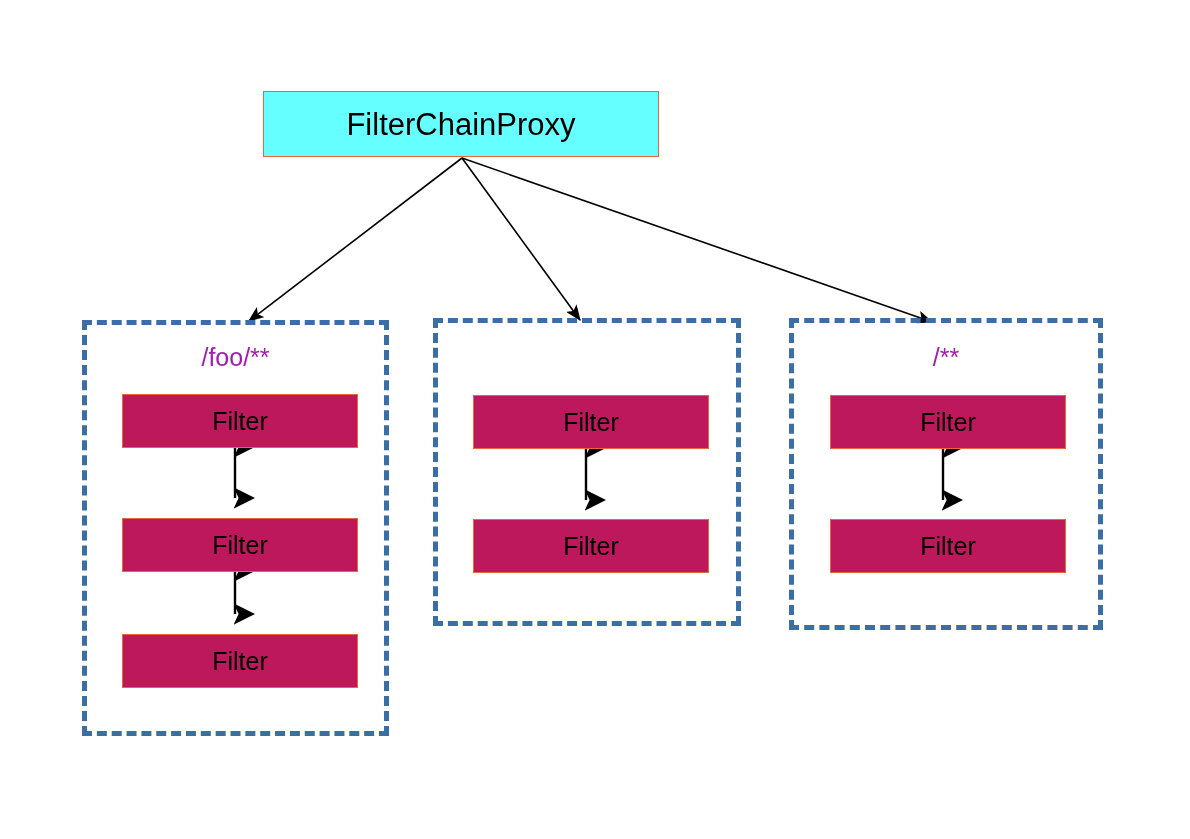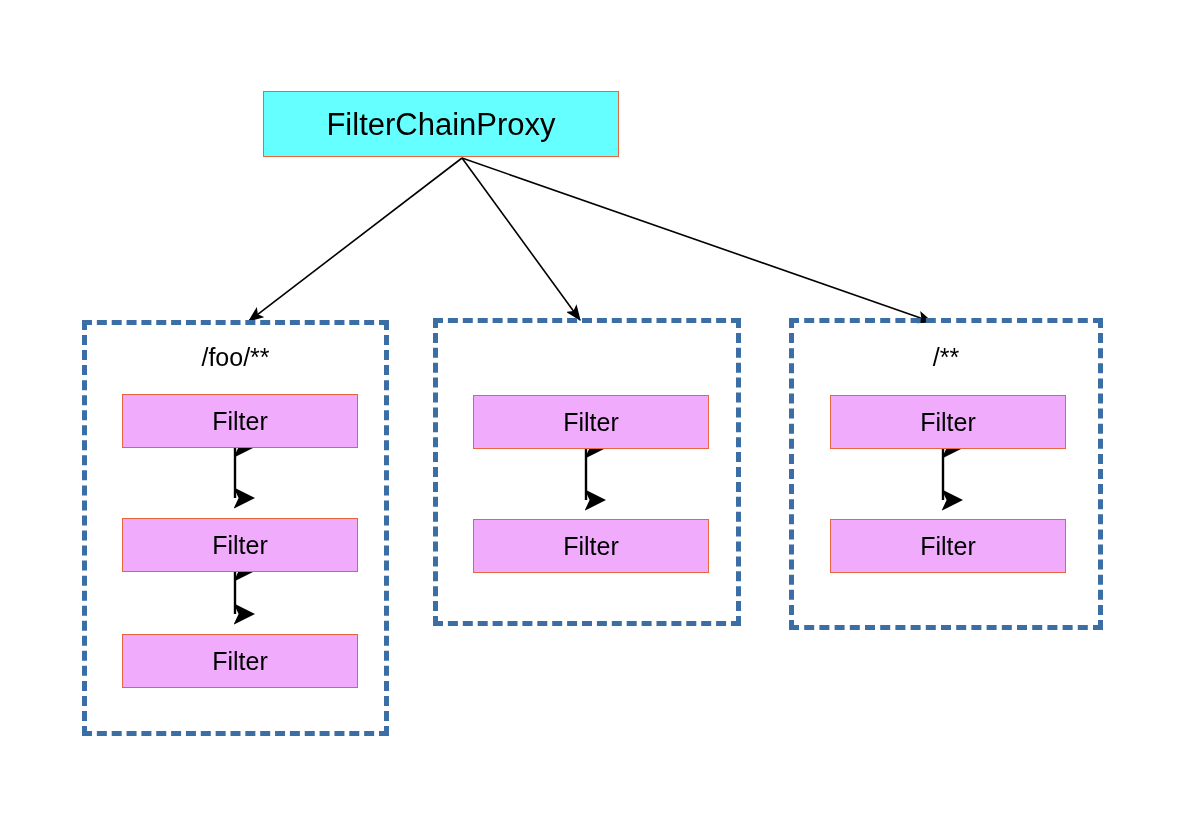--- a/index.html
+++ b/index.html
@@ -34,21 +34,21 @@
     border: 1px solid #e8663d;
     display: flex;
     align-items: center;
     justify-content: center;
     color: #000000;
     line-height: 1;
   }
   .root-node {
     left: 263px;
     top: 91px;
-    width: 356px;
+    width: 396px;
     height: 66px;
     font-size: 31px;
   }
 
   
   .chain-group {
     position: absolute;
     box-sizing: border-box;
     border: 5px dashed #3a6ea5;
     background: transparent;
@@ -56,31 +56,31 @@
   #group-foo { left: 82px;  top: 320px; width: 307px; height: 416px; }
   #group-bar { left: 433px; top: 318px; width: 308px; height: 308px; }
   #group-all { left: 789px; top: 318px; width: 314px; height: 312px; }
 
   .chain-label {
     position: absolute;
     left: 0;
     right: 0;
     text-align: center;
     font-size: 25px;
-    color: #000000;
+    color: #a21caf;
     line-height: 1;
   }
   #group-foo .chain-label { top: 20px; }
   #group-bar .chain-label { top: 22px; }
   #group-all .chain-label { top: 22px; }
 
   .filter-box {
     position: absolute;
     box-sizing: border-box;
-    background: #f0abfc;
+    background: #be185d;
     border: 1px solid #e8663d;
     display: flex;
     align-items: center;
     justify-content: center;
     font-size: 25px;
     color: #000000;
     line-height: 1;
   }
   
   #group-foo .filter-box { left: 35px; width: 236px; height: 54px; }

